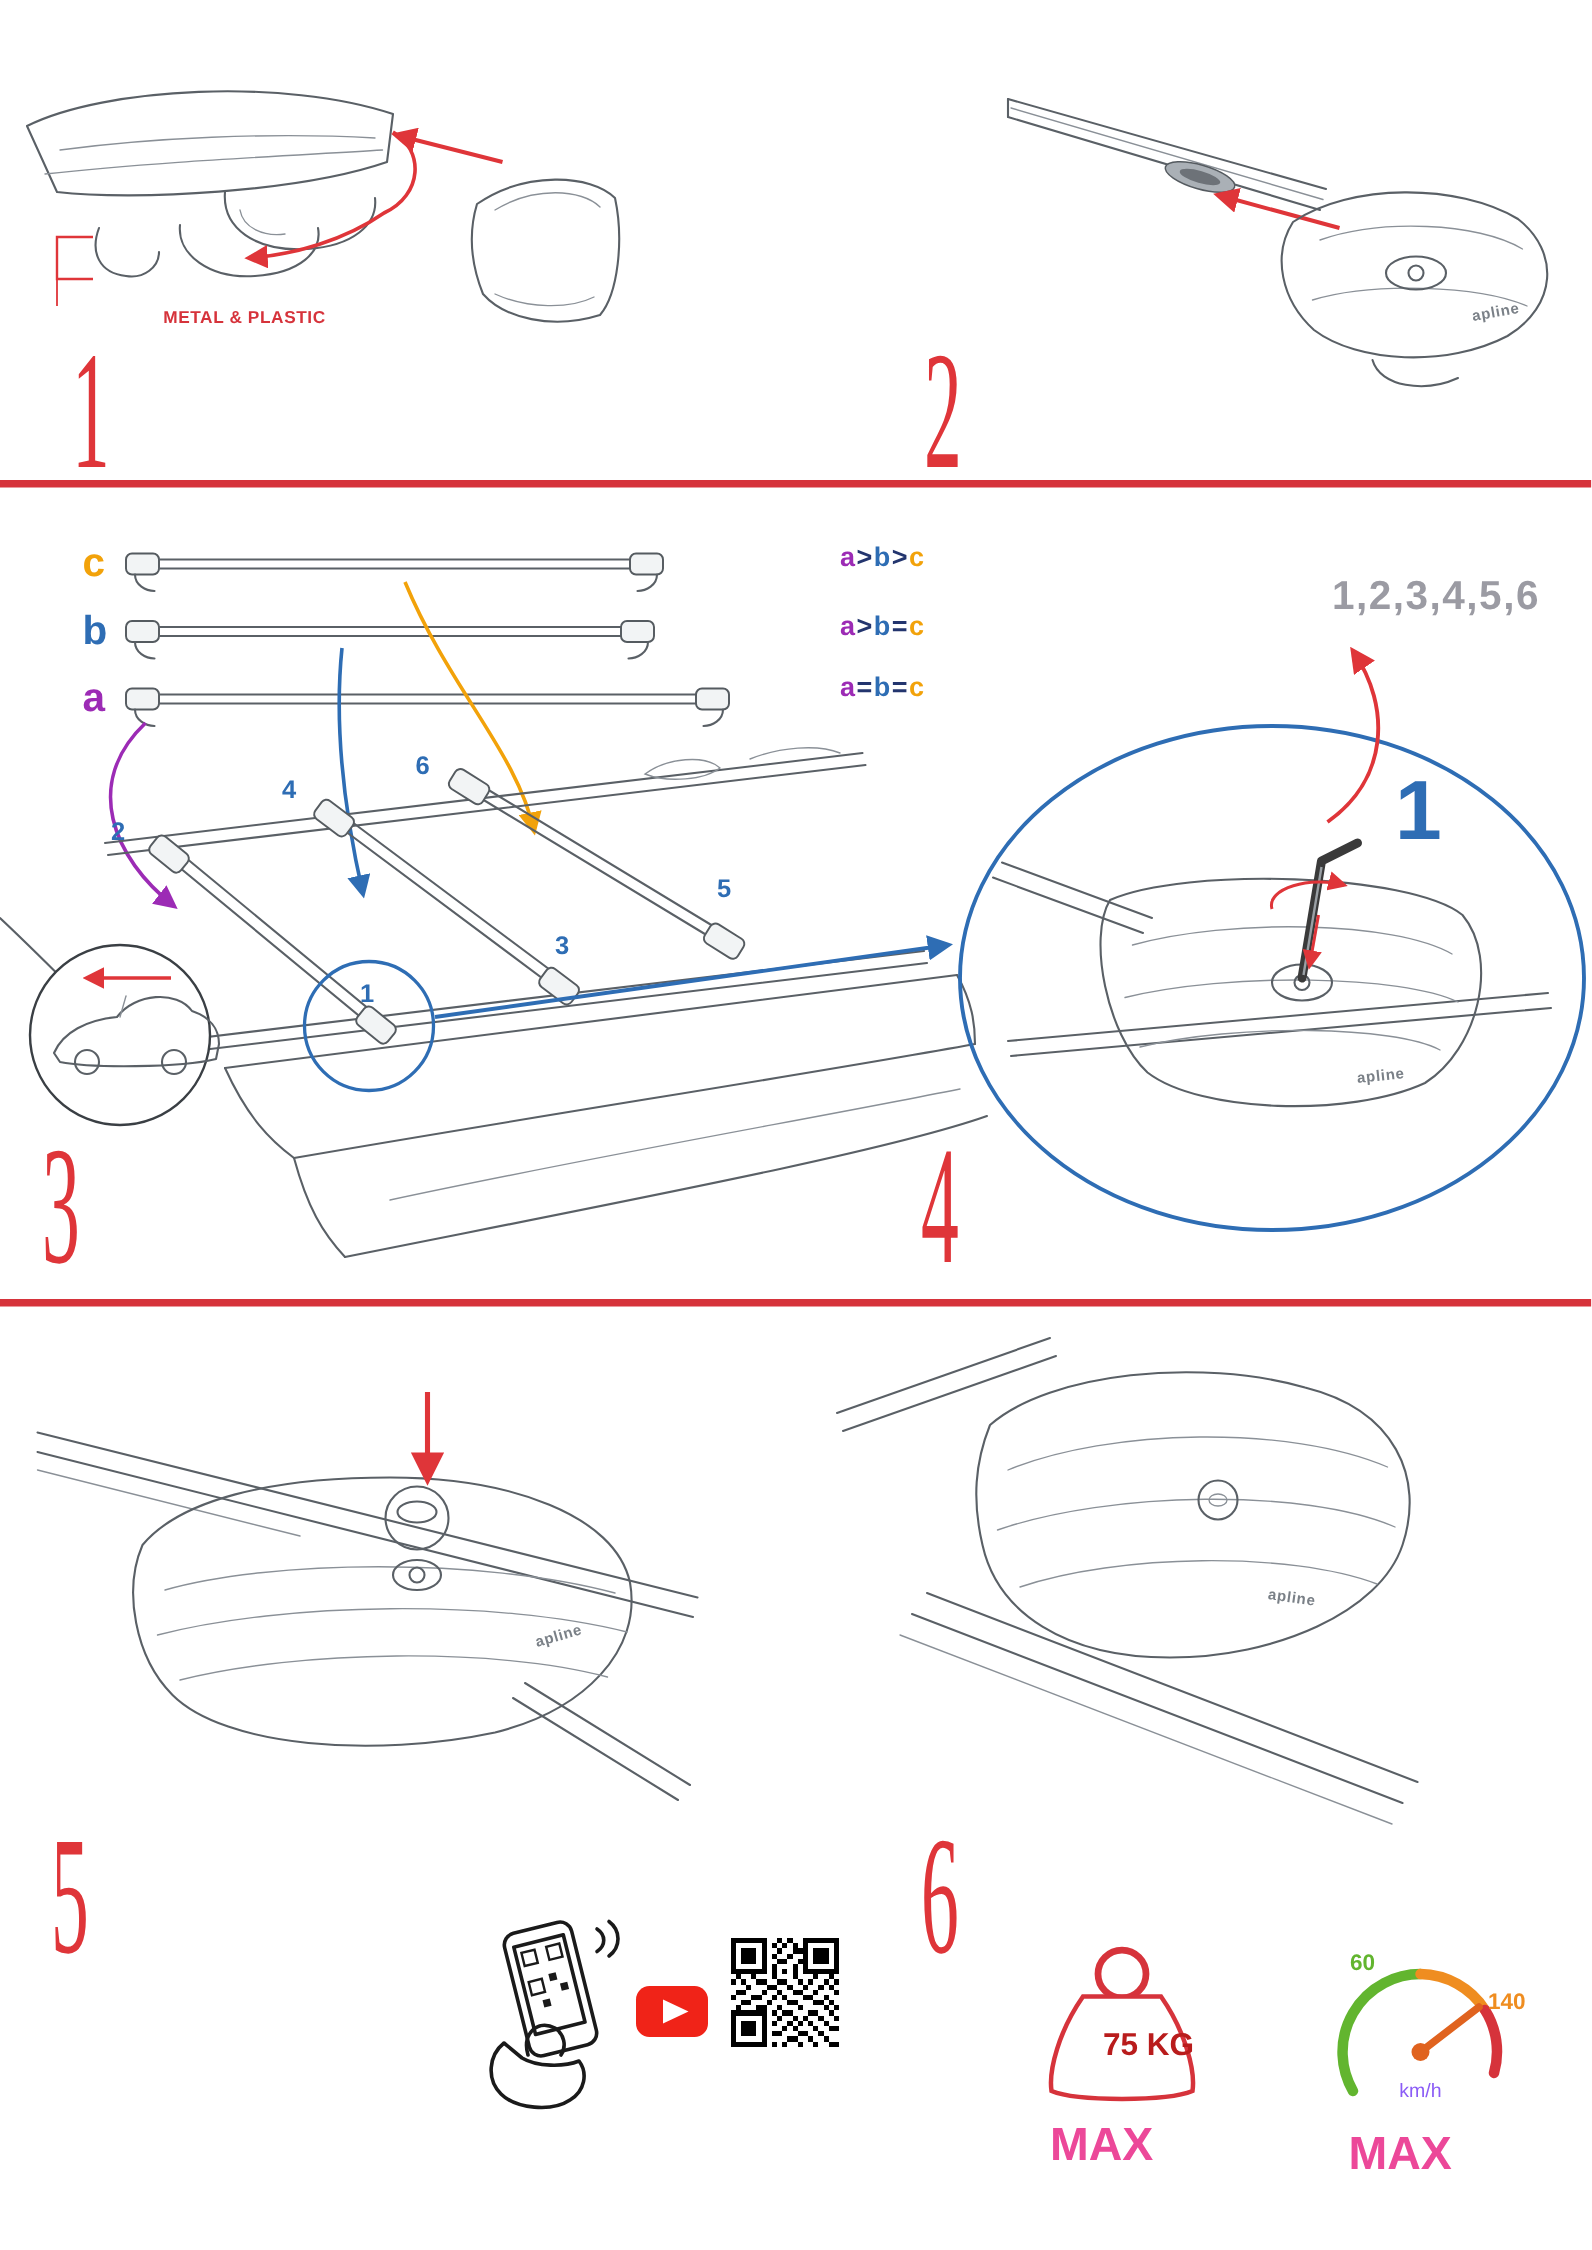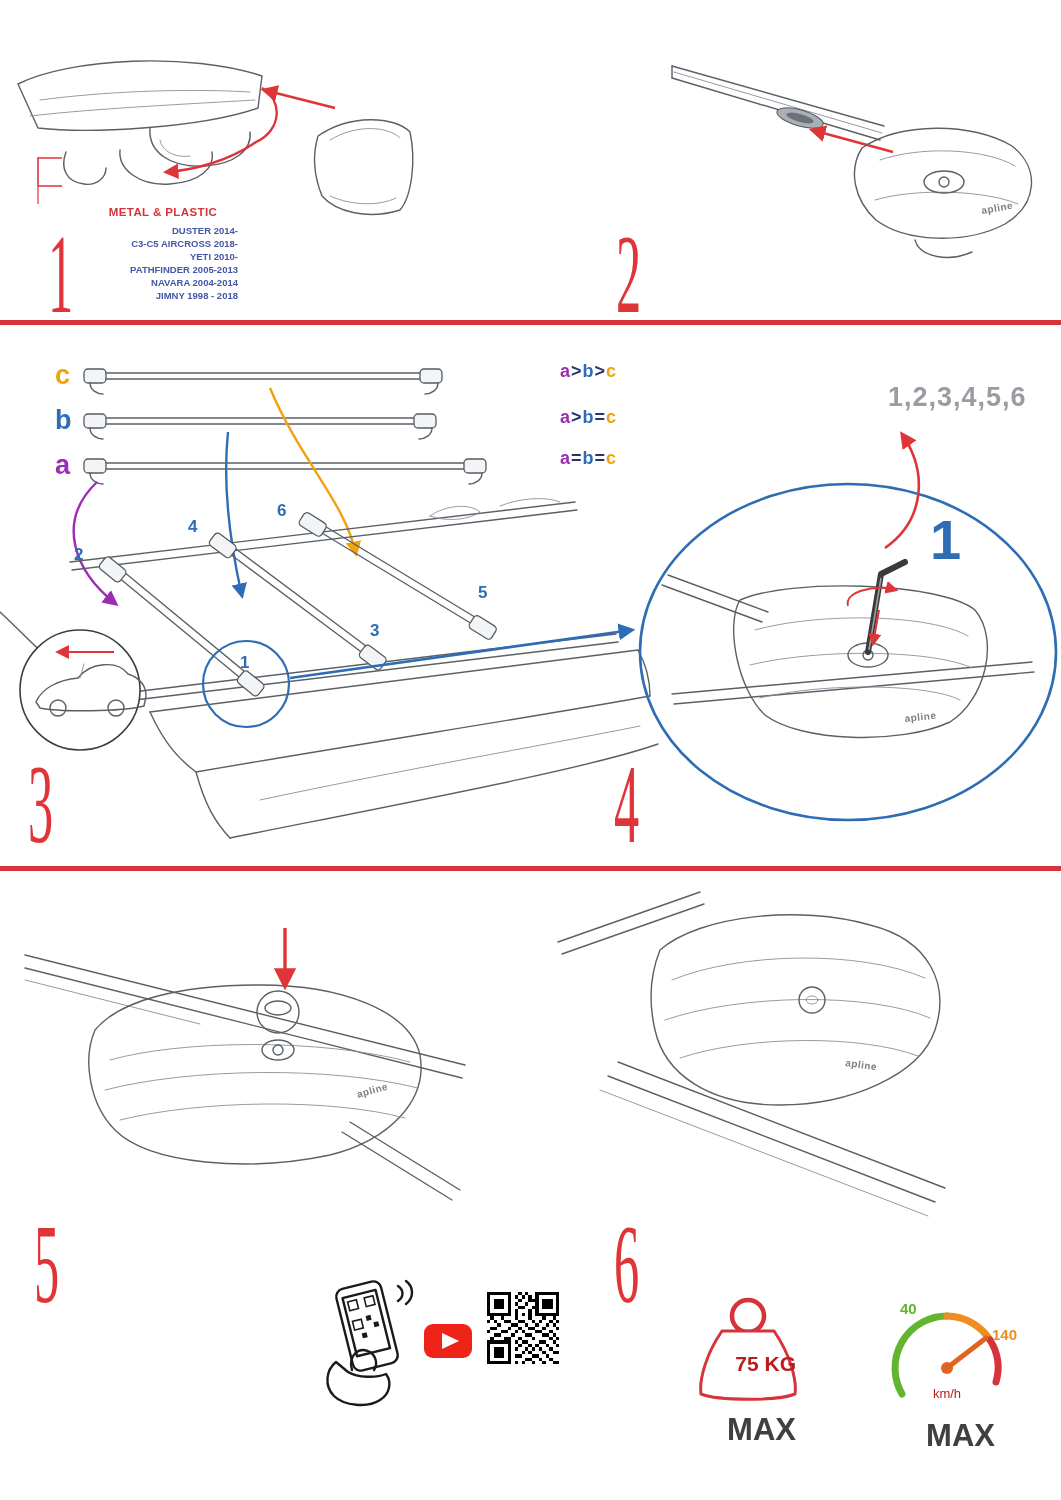--- a/index.html
+++ b/index.html
@@ -13,24 +13,24 @@
   .barlab{font-size:27px;font-weight:bold;line-height:1;}
   .col-a{color:#9c2bb5;}.col-b{color:#2e6db4;}.col-c{color:#f2a20a;}.col-op{color:#23356e;}
   .legend{font-size:18px;font-weight:bold;letter-spacing:1px;line-height:1;}
   .posnum{color:#2e6db4;font-weight:bold;font-size:17px;line-height:1;}
   .seq{color:#9b9ba3;font-weight:bold;font-size:27px;letter-spacing:1px;margin-left:12px;}
   .bigone{color:#2e6db4;font-weight:bold;font-size:56px;line-height:1;}
   .fly{font-family:"Liberation Serif",serif;color:#2b2d7e;font-size:58px;letter-spacing:6px;line-height:1;}
   .brand{font-size:31px;font-weight:bold;letter-spacing:-.5px;line-height:1;}
   .brand .g{color:#58595b;}.brand .r{color:#e8252c;}.brand .sp{display:inline-block;width:14px;}
   .kg{color:#b91c1c;font-weight:bold;font-size:21px;text-align:right;width:96px;}
-  .maxlab{color:#404040;font-weight:bold;font-size:31px;text-align:right;width:96px;}
+  .maxlab{color:#ec4899;font-weight:bold;font-size:31px;text-align:left;width:96px;}
   .sp60{color:#62b52f;font-weight:bold;font-size:15px;}
   .sp120{color:#ef8d20;font-weight:bold;font-size:15px;}
-  .kmh{color:#b91c1c;font-size:13px;text-align:center;width:60px;}
+  .kmh{color:#8b5cf6;font-size:13px;text-align:center;width:60px;}
   
   .ln{fill:none;stroke:#5a6066;stroke-width:1.4;stroke-linecap:round;stroke-linejoin:round;}
   .lt{fill:none;stroke:#8a9097;stroke-width:.9;stroke-linecap:round;}
   .flf{fill:#f2f4f5;stroke:#555b60;stroke-width:1.3;}
   .red{fill:none;stroke:#df3539;}
   .blu{fill:none;stroke:#2e6db4;}
   .blk{fill:none;stroke:#1a1a1a;stroke-width:2.4;stroke-linecap:round;stroke-linejoin:round;}
   .aplb{font-family:"Liberation Sans",sans-serif;font-size:10px;fill:#7a8087;font-weight:bold;letter-spacing:.5px;}
 </style>
 </head>
@@ -388,28 +388,20 @@
       <path d="M990,1340 A52,52 0 0 1 996,1382" fill="none" stroke="#d6333b" stroke-width="7" stroke-linecap="round"></path>
       <line x1="947" y1="1368" x2="986" y2="1338" stroke="#e0631f" stroke-width="5" stroke-linecap="round"></line>
       <circle cx="947" cy="1368" r="6" fill="#e0631f"></circle>
     </g>
   </svg>
 
   <div class="divider" style="top:320px"></div>
   <div class="divider" style="top:866px"></div>
 
   <div class="abs mat" style="left:88px;top:206px">METAL &amp; PLASTIC</div>
-  <div class="abs models" style="left:60px;top:224px">
-    <div>DUSTER 2014-</div>
-    <div>C3-C5 AIRCROSS 2018-</div>
-    <div>YETI 2010-</div>
-    <div>PATHFINDER 2005-2013</div>
-    <div>NAVARA 2004-2014</div>
-    <div>JIMNY 1998 - 2018</div>
-  </div>
   <div class="abs step" style="left:48px;top:226px">1</div>
 
   <div class="abs step" style="left:616px;top:226px">2</div>
 
   <div class="abs barlab col-c" style="left:55px;top:362px">c</div>
   <div class="abs barlab col-b" style="left:55px;top:407px">b</div>
   <div class="abs barlab col-a" style="left:55px;top:452px">a</div>
 
   <div class="abs legend" style="left:560px;top:362px">
     <span class="col-a">a</span><span class="col-op">&gt;</span><span class="col-b">b</span><span class="col-op">&gt;</span><span class="col-c">c</span>
@@ -434,18 +426,18 @@
   <div class="abs bigone" style="left:930px;top:512px">1</div>
   <div class="abs step" style="left:614px;top:756px">4</div>
 
   <div class="abs step" style="left:34px;top:1216px">5</div>
   <div class="abs step" style="left:614px;top:1216px">6</div>
 
 
   <div class="abs kg" style="left:700px;top:1352px">75 KG</div>
   <div class="abs maxlab" style="left:700px;top:1412px">MAX</div>
 
-  <div class="abs sp60" style="left:900px;top:1300px">40</div>
+  <div class="abs sp60" style="left:900px;top:1300px">60</div>
   <div class="abs sp120" style="left:992px;top:1326px">140</div>
   <div class="abs kmh" style="left:917px;top:1386px">km/h</div>
   <div class="abs maxlab" style="left:899px;top:1418px">MAX</div>
 
 </div>
 
 </body></html>

